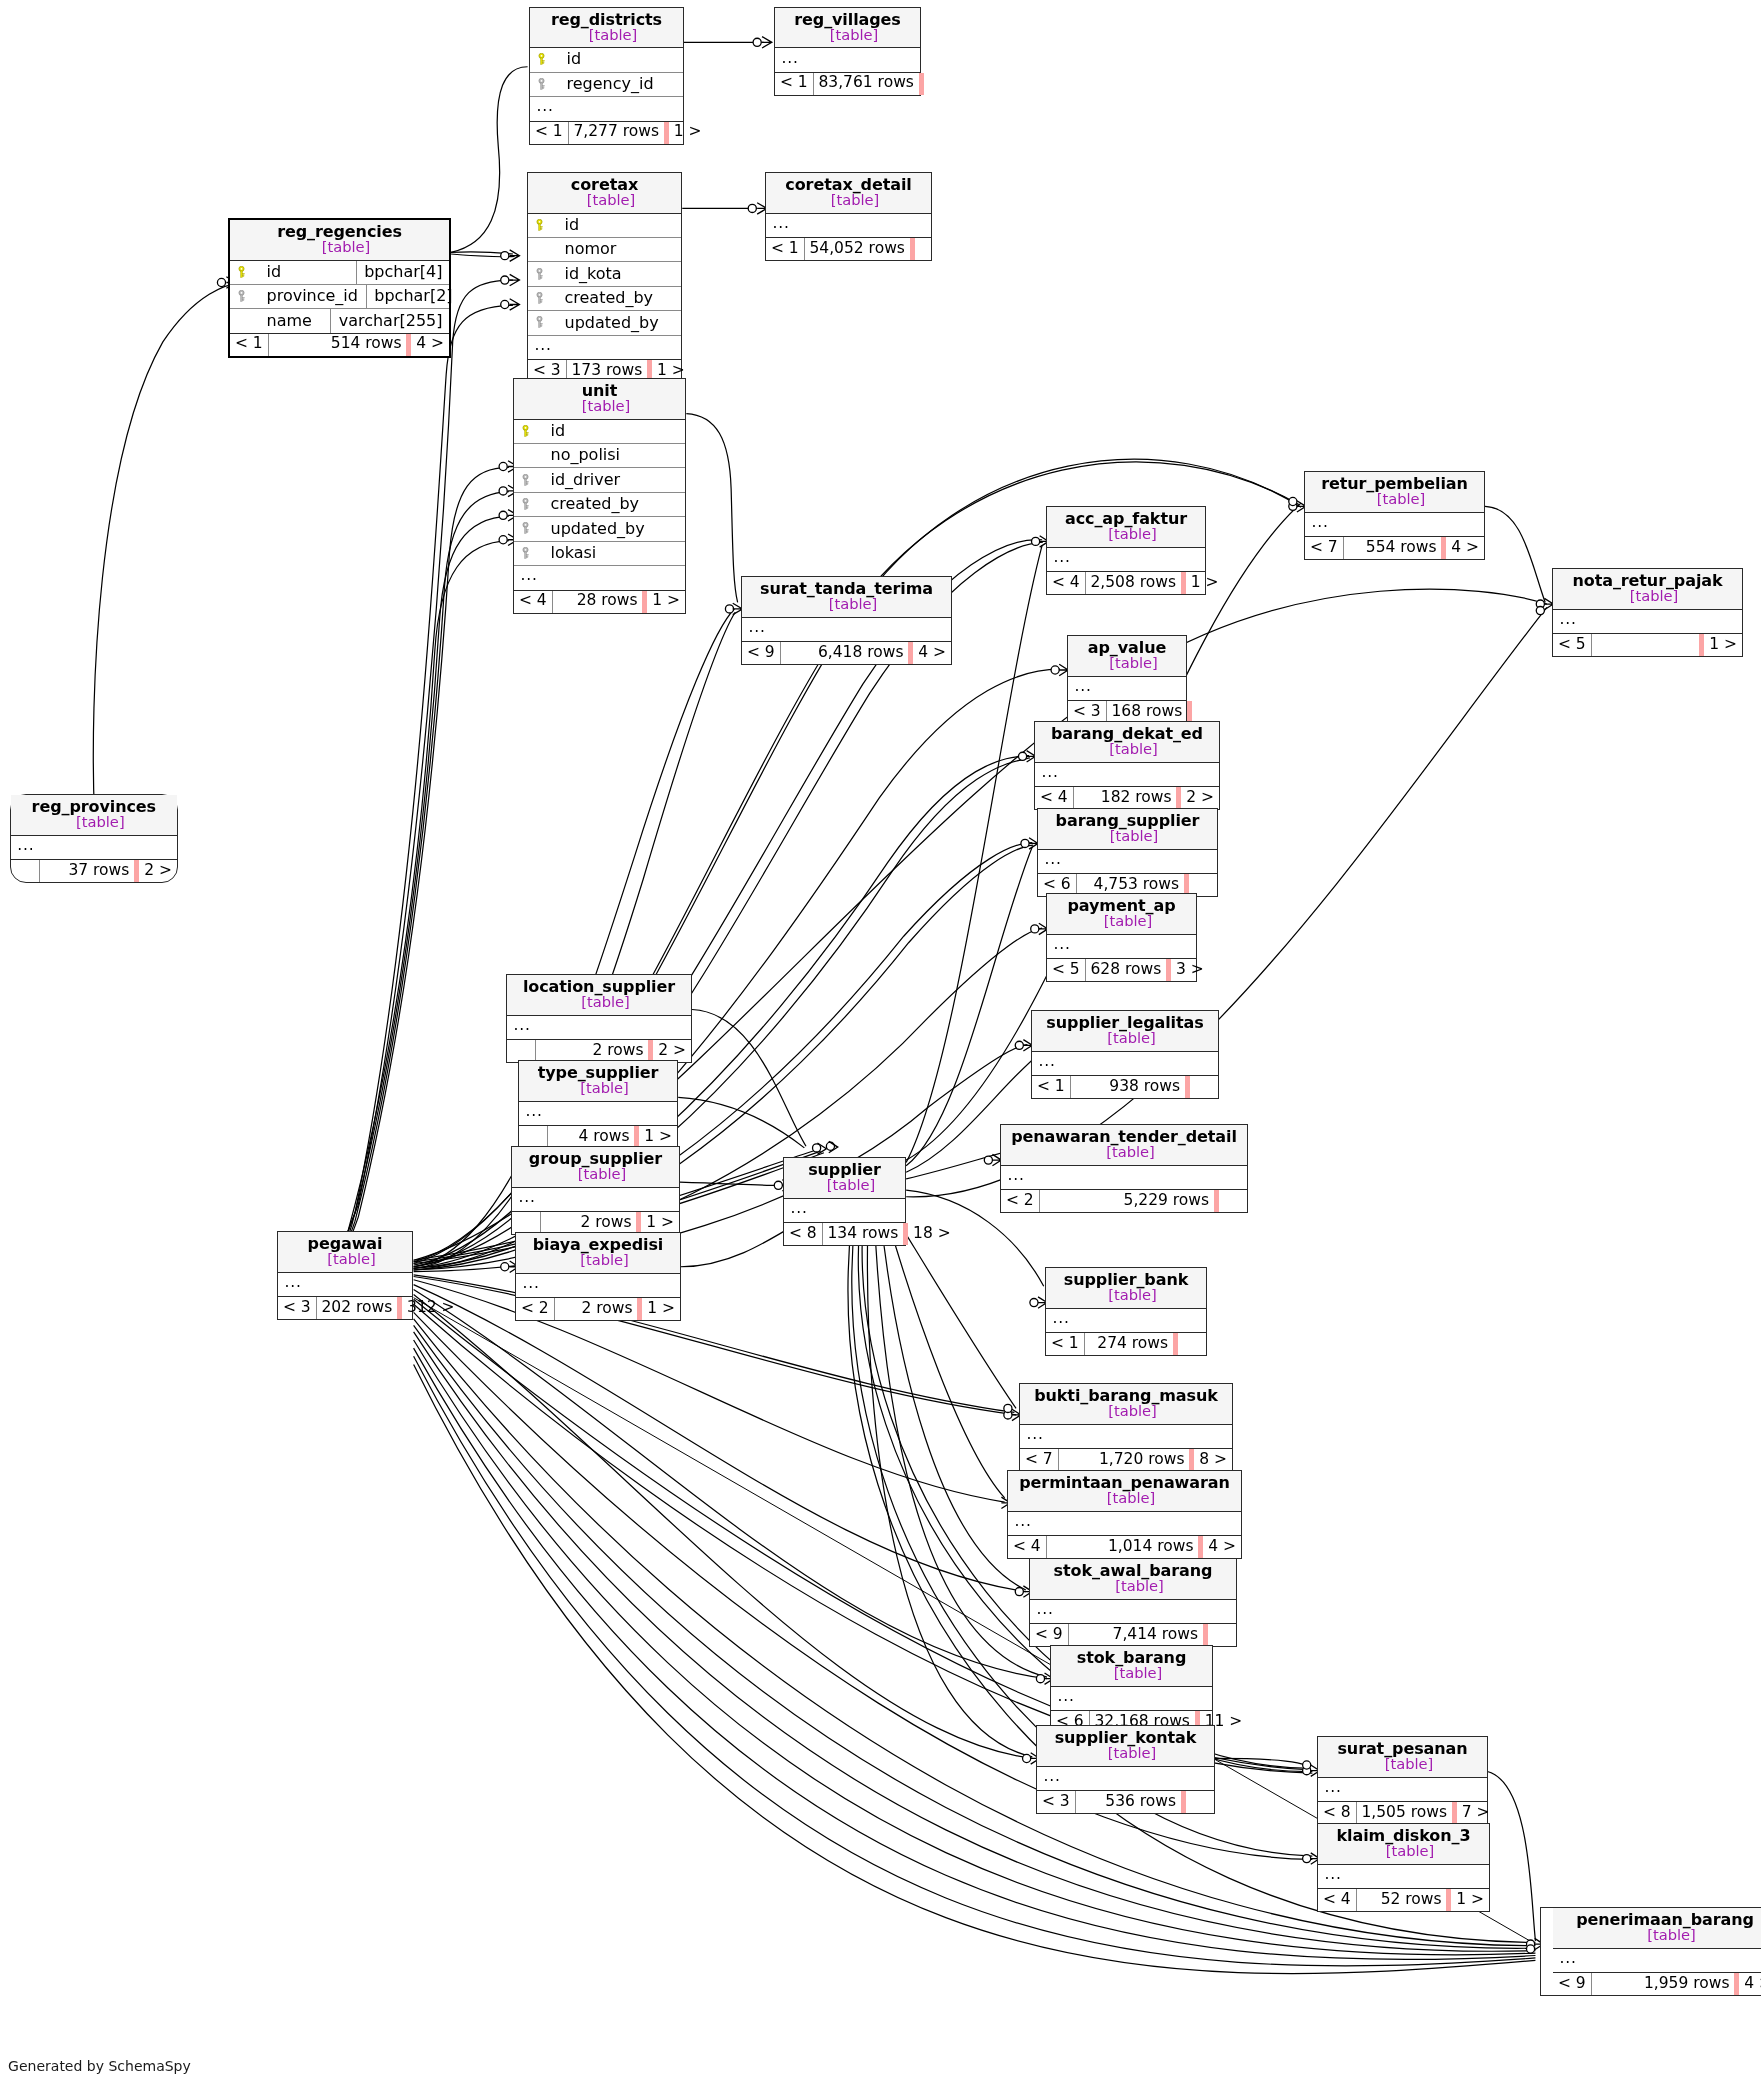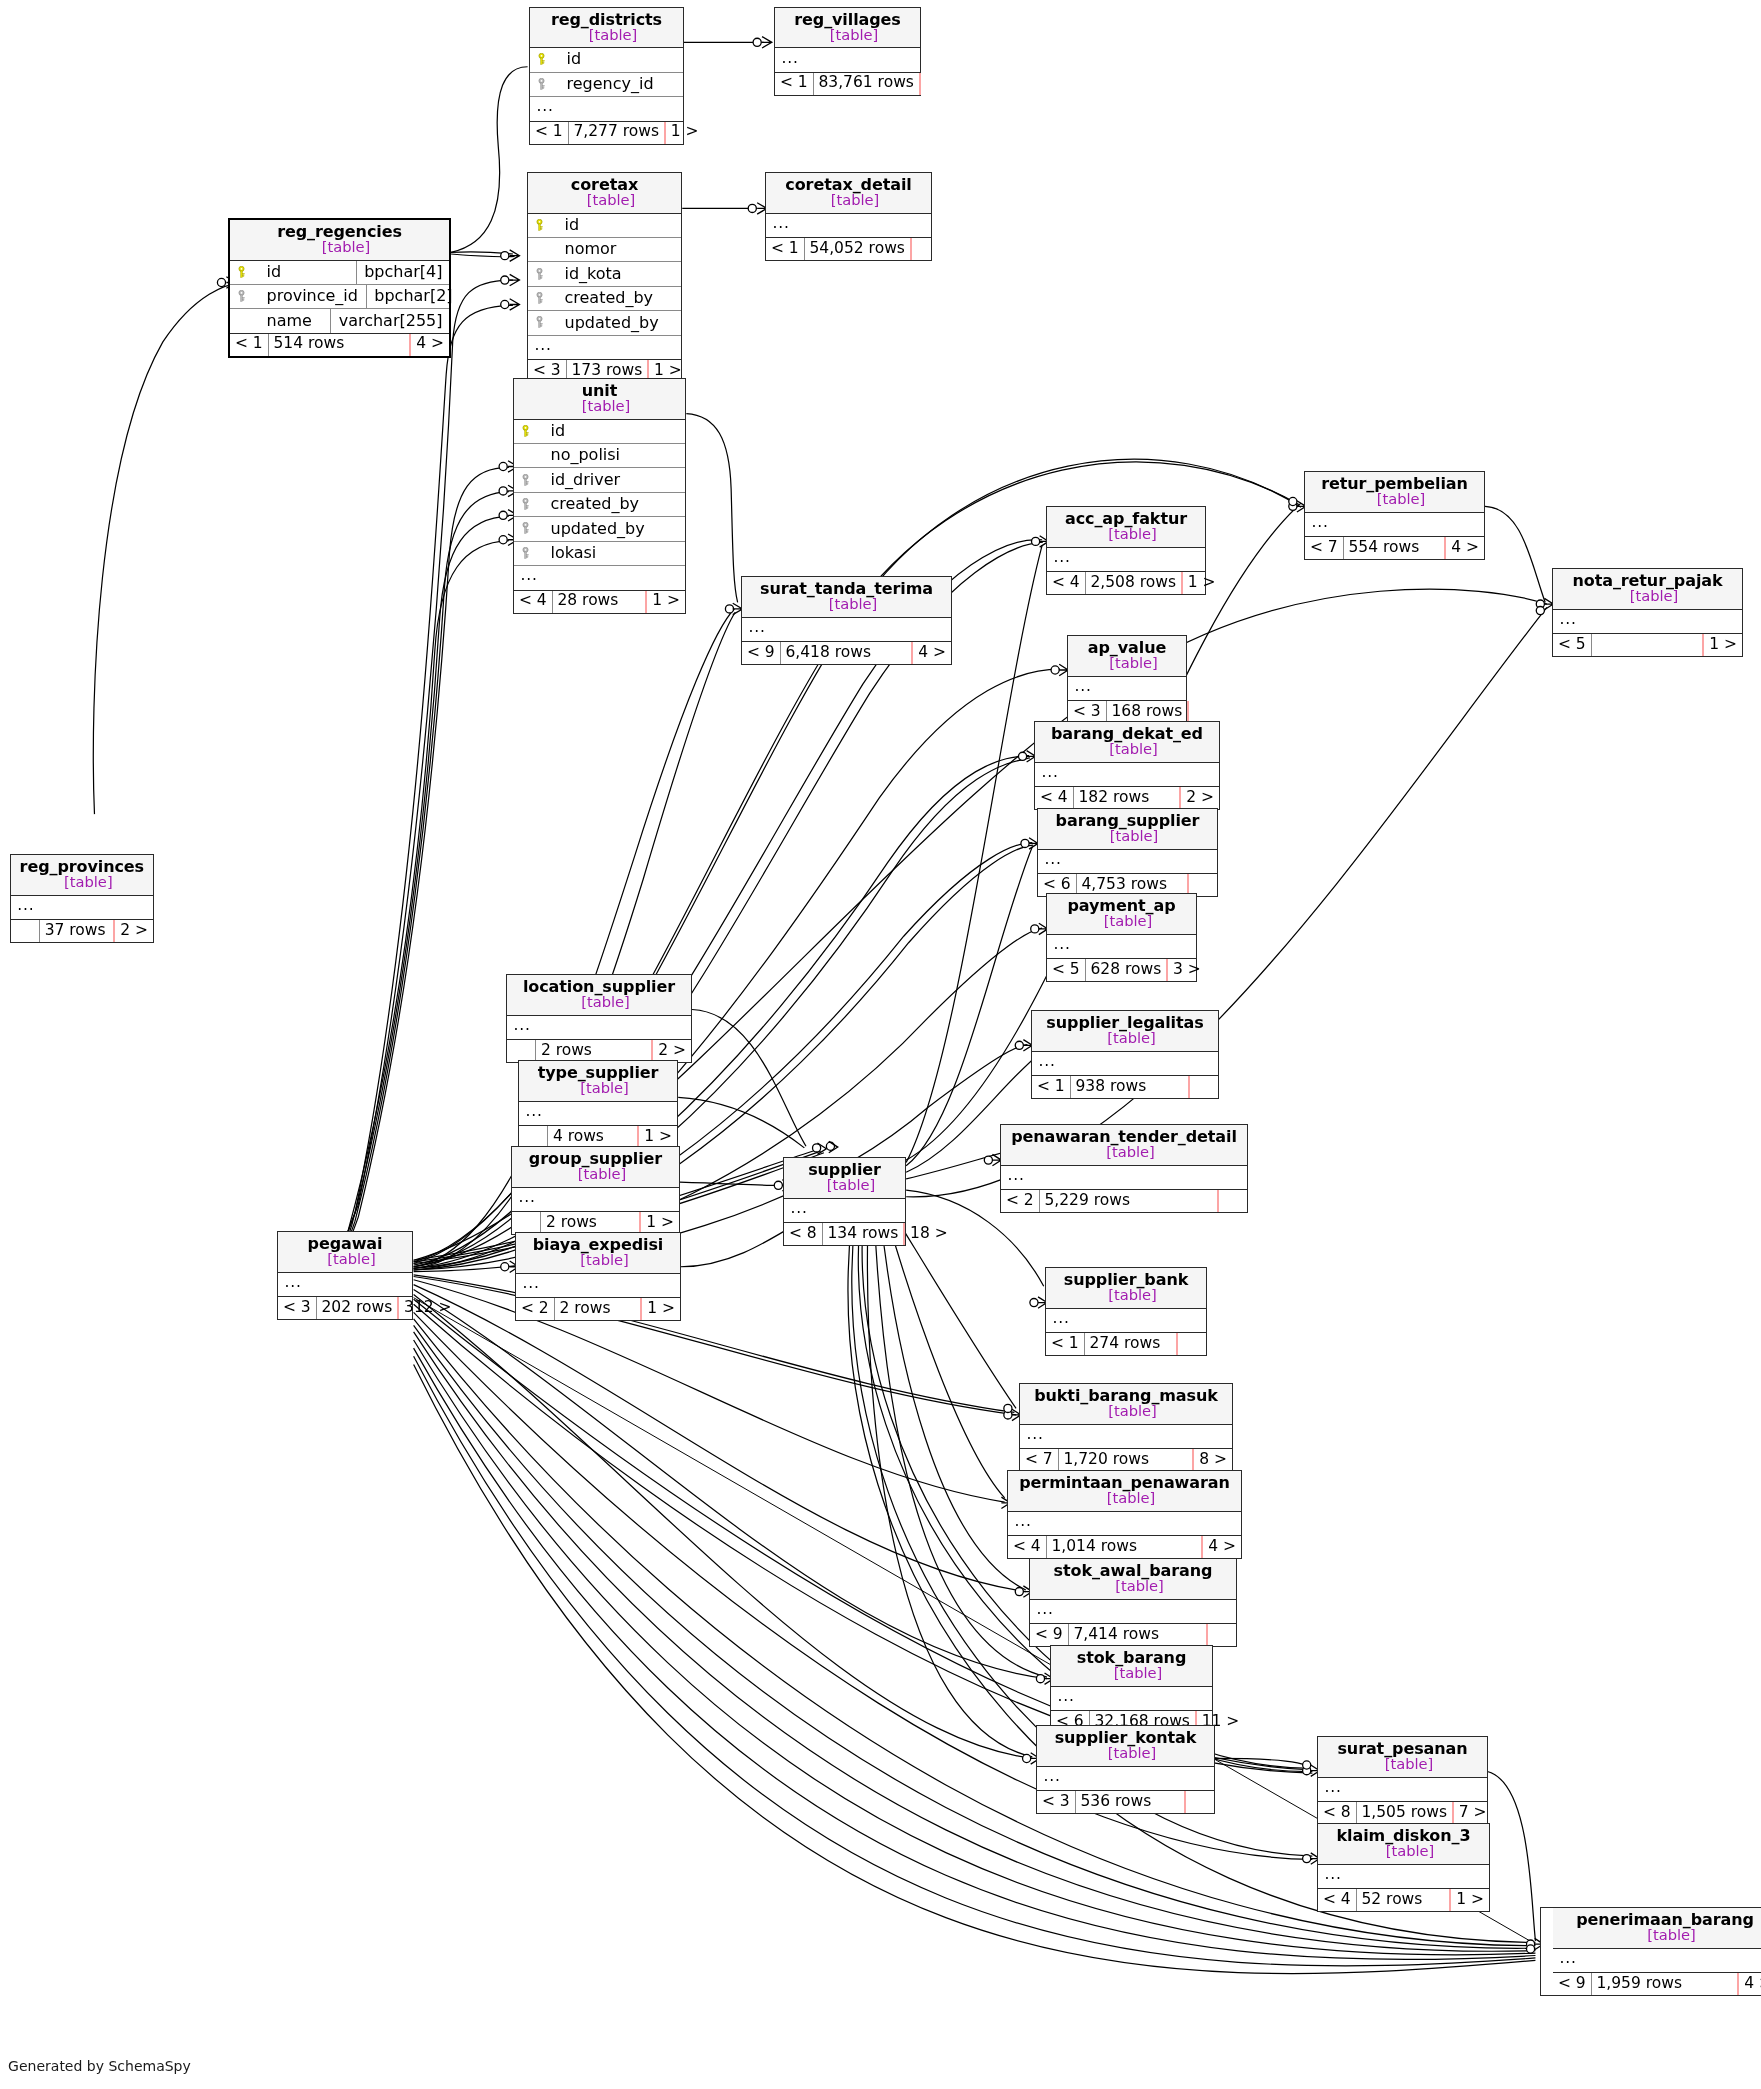--- a/index.html
+++ b/index.html
@@ -105,22 +105,22 @@
     padding: 2.4px 4.9px 4.1px 4.9px;
     box-sizing: border-box;
   }
   .f-left {
     flex: 0 0 auto;
     text-align: left;
     border-right: 1px solid #8a8a8a;
   }
   .f-mid {
     flex: 1 1 auto;
-    text-align: left;
-    border-right: 2px solid #fca5a5;
+    text-align: right;
+    border-right: 5px solid #fca5a5;
   }
   .f-right {
     flex: 0 0 auto;
     text-align: right;
     min-width: 28px;
   }
   .keyicon {
     display: inline-block;
     width: 9px;
     height: 12.2px;
@@ -855,21 +855,21 @@
         <span class="tbl-name">penerimaan_barang</span>
         <span class="tbl-kind">[table]</span>
       </div>
       <div class="ellipsis-row">...</div>
       <div class="footer-row">
         <div class="f-cell f-left">&lt; 9</div>
         <div class="f-cell f-mid">1,959 rows</div>
         <div class="f-cell f-right">4 &gt;</div>
       </div>
     </div>
-    <div class="tbl" style="left: 9.8px; top: 854px; width: 144px;">
+    <div class="tbl" style="left: 9.8px; top: 794px; width: 168px; border-radius: 16px;">
       <div class="tbl-hdr">
         <span class="tbl-name">reg_provinces</span>
         <span class="tbl-kind">[table]</span>
       </div>
       <div class="ellipsis-row">...</div>
       <div class="footer-row">
         <div class="f-cell f-left" style="min-width: 29px;">&nbsp;</div>
         <div class="f-cell f-mid">37 rows</div>
         <div class="f-cell f-right">2 &gt;</div>
       </div>

